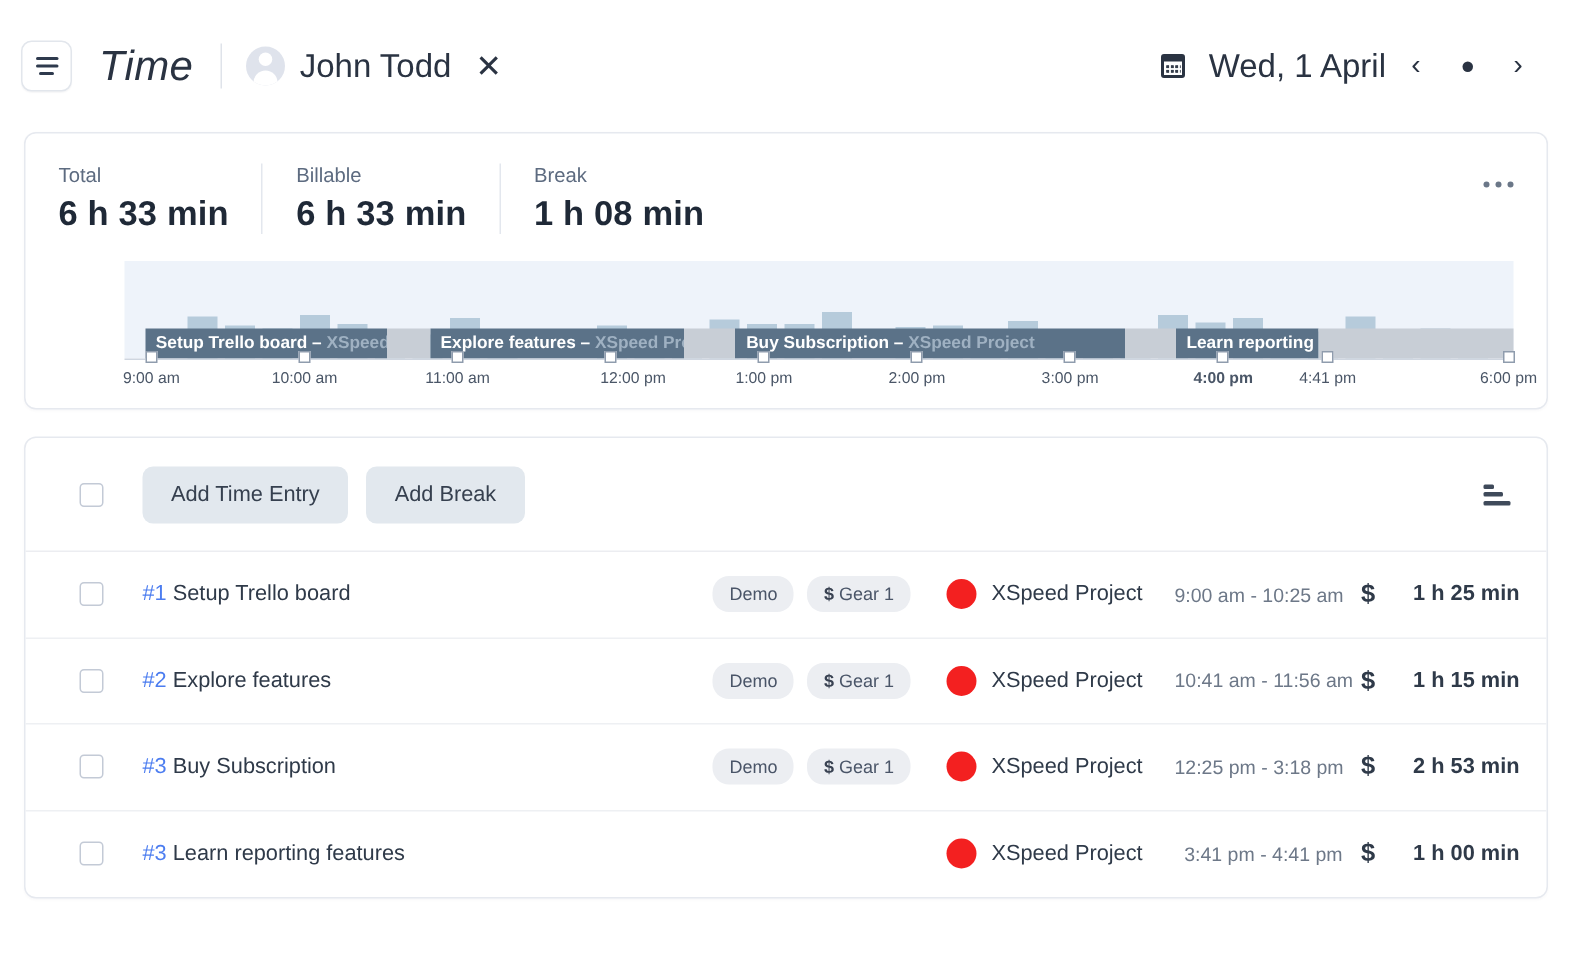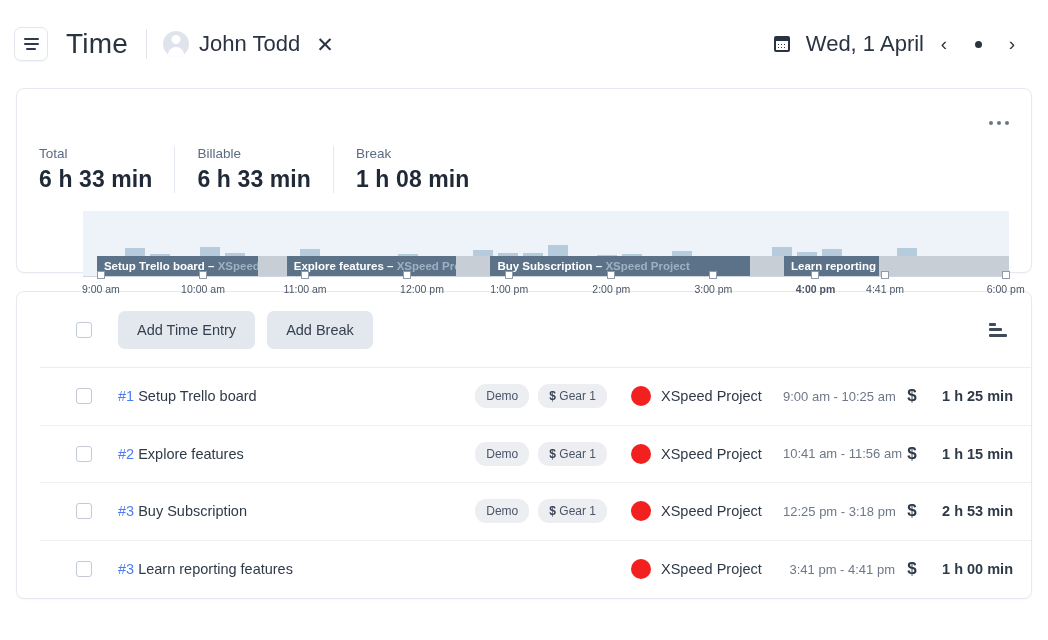--- a/index.html
+++ b/index.html
@@ -33,20 +33,21 @@
   .menu-btn i { display:block; height: 2px; background: #2e3a4d; border-radius:1px; }
   .menu-btn i:nth-child(1){ width: 15px; }
   .menu-btn i:nth-child(2){ width: 15px; }
   .menu-btn i:nth-child(3){ width: 10px; }
 
   .page-title {
     font-size: 28px;
     color: #2a3342;
     margin-left: 18px;
     letter-spacing: .2px;
+    font-style: italic;
   }
   .hdr-divider {
     width: 1px; height: 30px; background: #dfe3ea;
     margin: 0 16px 0 18px;
   }
   .user-chip { display:flex; align-items:center; gap: 10px; cursor: pointer; }
   .avatar {
     width: 26px; height: 26px; border-radius: 50%;
     background: #dfe3ec;
     position: relative; overflow: hidden;
@@ -95,25 +96,24 @@
   .nav-dot { width: 28px; display:flex; align-items:center; justify-content:center; cursor:pointer; }
   .nav-dot span { width:7px; height:7px; border-radius:50%; background:#2a3342; display:block; }
 
   
   .card {
     margin: 0 16px;
     border: 1px solid #e6e9ef;
     border-radius: 8px;
     background:#fff;
     box-shadow: 0 1px 2px rgba(25,35,60,.03);
-    padding-left: 23px;
   }
   .summary-card { height: 185px; position: relative; padding: 20px 22px 0 22px; }
 
-  .stats { display:flex; align-items:flex-end;margin-top:37px; }
+  .stats { display:flex; align-items:flex-end; }
   .stat { padding-right: 22px; }
   .stat + .stat { border-left: 1px solid #e3e7ee; padding-left: 22px; }
   .stat-label { font-size: 13.5px; color:#5d6b80; margin-bottom: 5px; }
   .stat-value { font-size: 23px; font-weight: 700; color:#1f2937; letter-spacing:.1px; }
   .kebab {
     position:absolute; right: 18px; top: 28px;
     display:flex; gap:4px; cursor:pointer; padding:4px;
   }
   .kebab span { width:4px; height:4px; border-radius:50%; background:#6b7788; display:block; }
 

